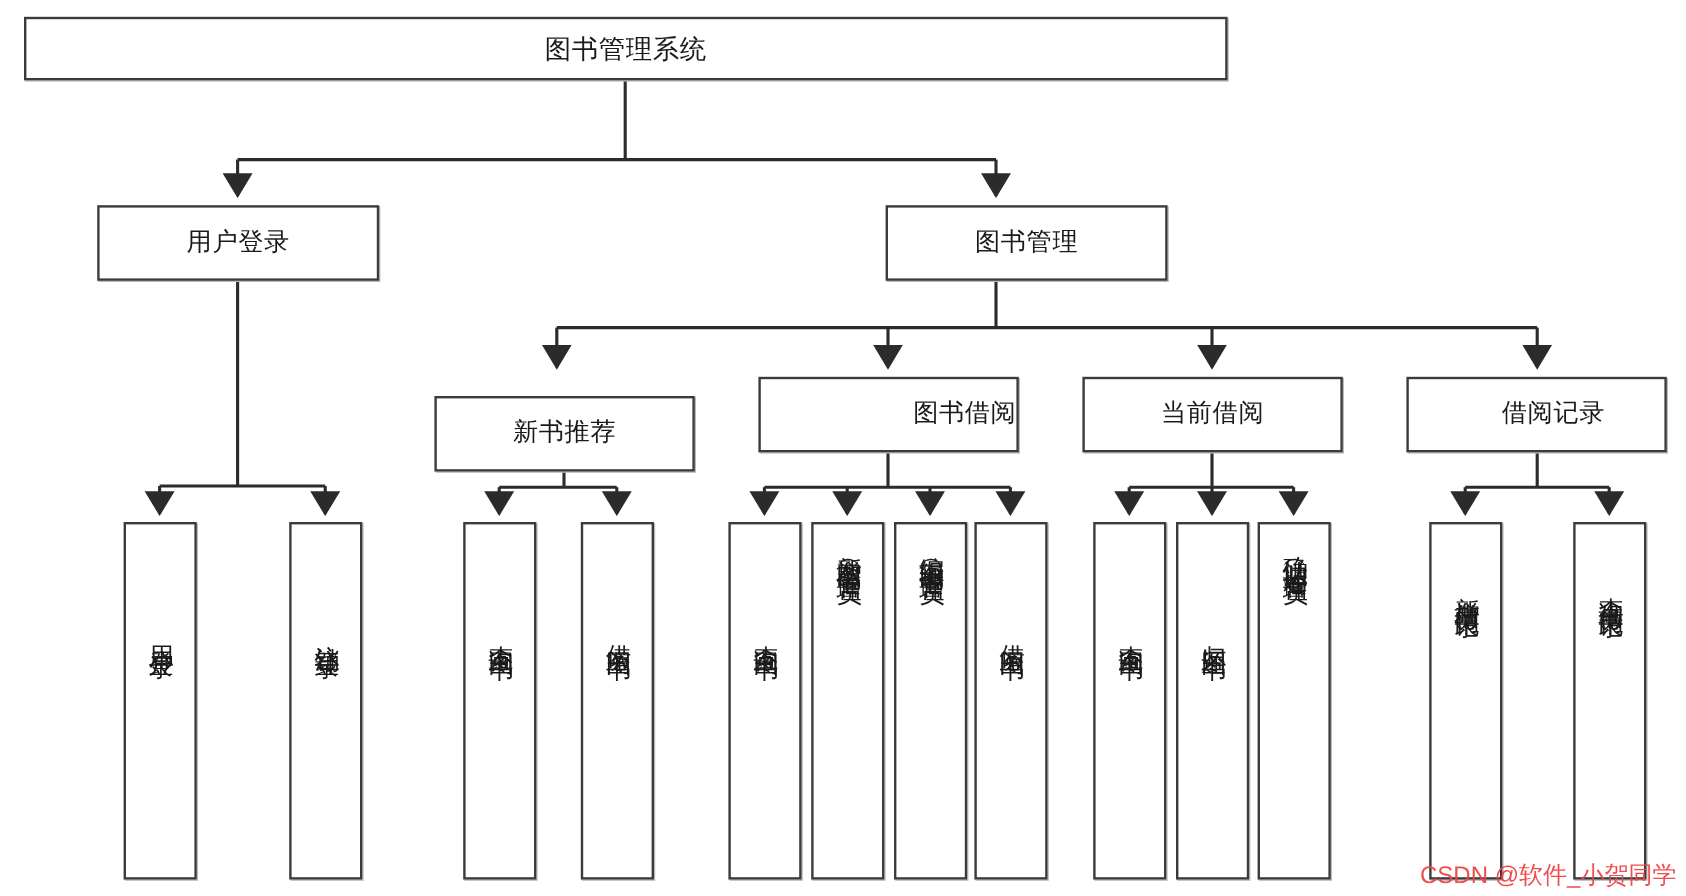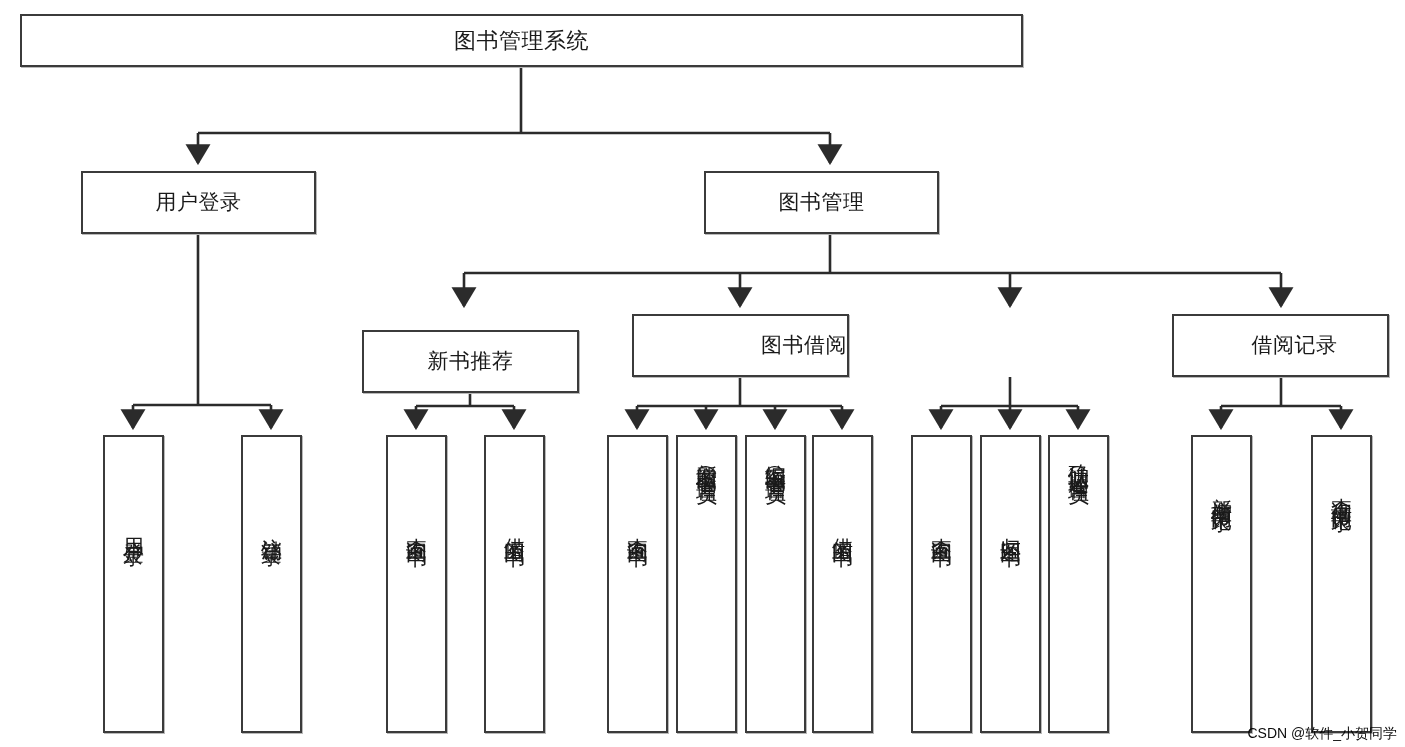--- a/index.html
+++ b/index.html
@@ -69,22 +69,22 @@
   .node.vert.mid3 .label {
     padding-top: 38px;
   }
   .node.vert.top .label {
     padding-top: 4px;
   }
   .watermark {
     position: absolute;
     right: 8px;
     bottom: 4px;
-    font-size: 14px;
-    color: #000000;
+    font-size: 20px;
+    color: #ef4444;
     white-space: nowrap;
     opacity: 0.95;
   }
 </style>
 </head>
 <body>
 
 <div id="canvas">
 
   <svg id="edges" viewBox="0 0 1405 747" xmlns="http://www.w3.org/2000/svg">
@@ -137,30 +137,33 @@
     </g>
   </svg>
 
   <div class="node horiz root" style="left:20px; top:14px; width:1003px; height:53px;">
     <span class="label">图书管理系统</span>
   </div>
 
   <div class="node horiz" style="left:81px; top:171px; width:235px; height:63px;">
     <span class="label">用户登录</span>
   </div>
-  <div class="node horiz" style="left:704px; top:171px; width:235px; height:63px;">
+  <div class="node horiz" style="left:738px; top:171px; width:235px; height:63px;">
     <span class="label">图书管理</span>
   </div>
 
   <div class="node horiz" style="left:362px; top:314px; width:217px; height:63px;margin-top:16px;">
     <span class="label">新书推荐</span>
   </div>
   <div class="node horiz" style="left:632px; top:314px; width:217px; height:63px;justify-content:flex-end;">
     <span class="label">图书借阅</span>
   </div>
+  <div class="node horiz" style="left:902px; top:314px; width:217px; height:63px;">
+    <span class="label">当前借阅</span>
+  </div>
   <div class="node horiz" style="left:1172px; top:314px; width:217px; height:63px;padding-left:28px;">
     <span class="label">借阅记录</span>
   </div>
 
   <div class="node vert mid" style="left:103px; top:435px; width:61px; height:298px;">
     <span class="label">用户登录</span>
   </div>
   <div class="node vert mid" style="left:241px; top:435px; width:61px; height:298px;">
     <span class="label">注销登录</span>
   </div>

